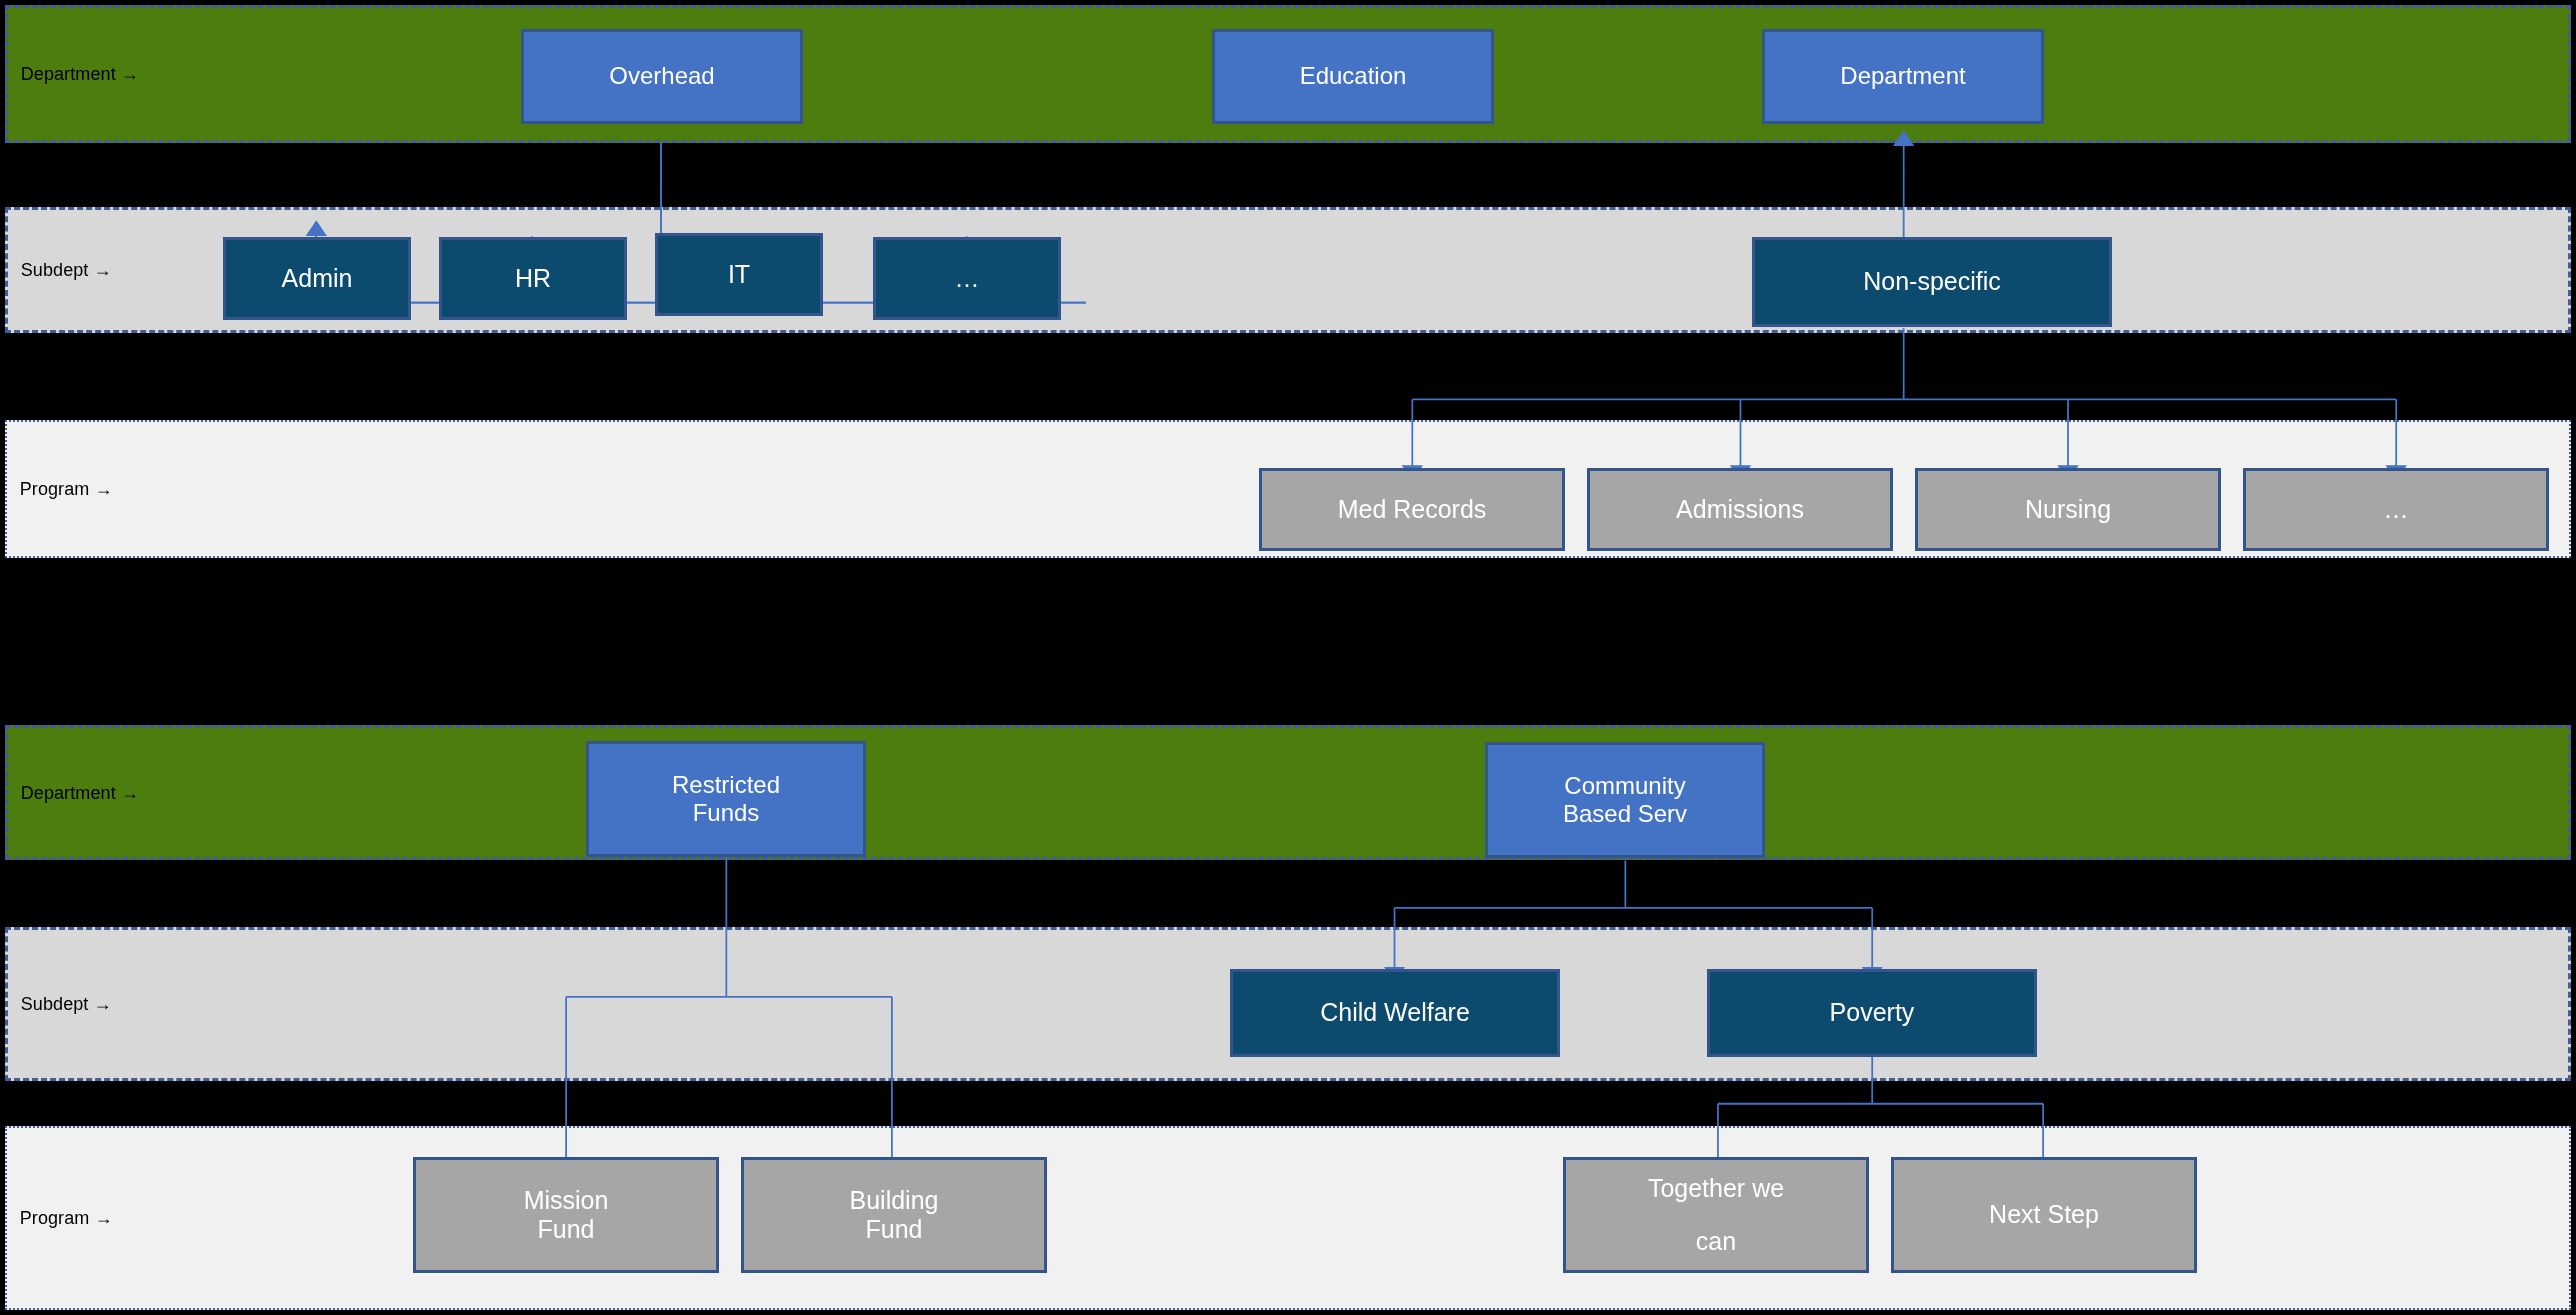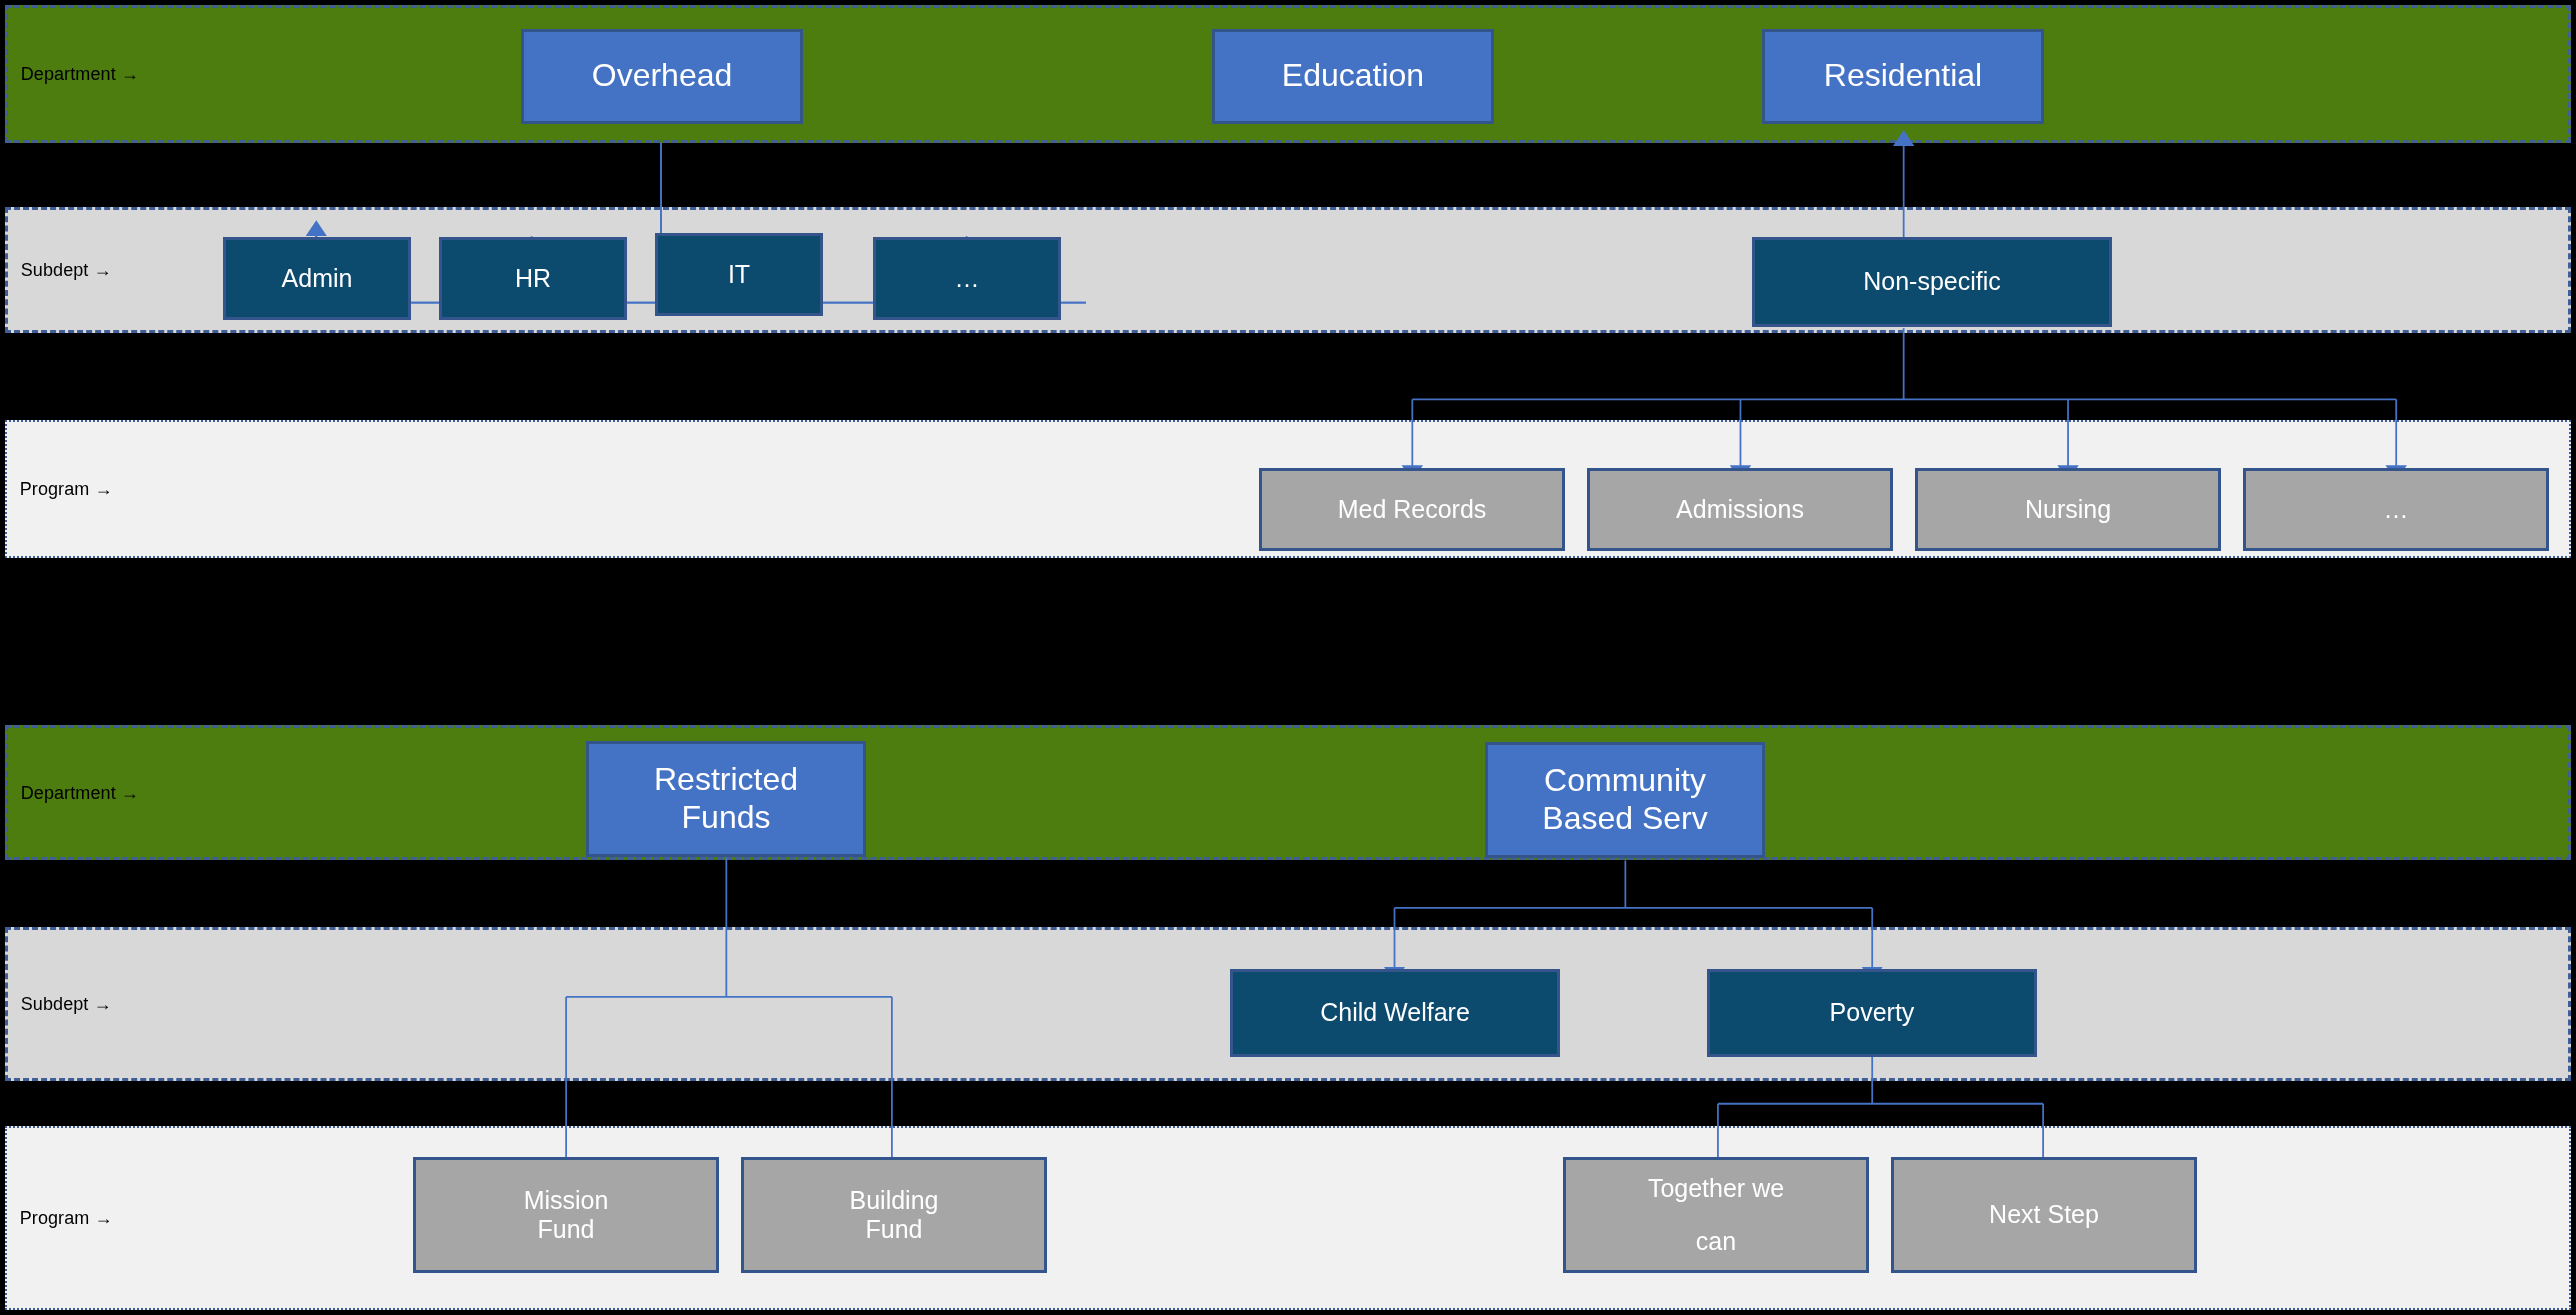--- a/index.html
+++ b/index.html
@@ -43,21 +43,21 @@
     display:flex;
     align-items:center;
     justify-content:center;
     text-align:center;
     color:#ffffff;
     line-height:1.18;
     font-weight:400;
     border:3.6px solid #34548c;
     z-index:5;
   }
-  .node.blue { background:#4472c4; font-size:32px; }
+  .node.blue { background:#4472c4; font-size:24px; }
   .node.gray { background:#0c4a6e; font-size:25px; }
   .node.lgray{ background:#a6a6a6; font-size:25px; }
 
   
   #wires{
     position:absolute;
     left:0; top:0;
     width:2576px; height:1315px;
     pointer-events:none;
     z-index:3;
@@ -153,21 +153,21 @@
     <span class="band-label">Program →</span>
   </div>
 
   <div class="node blue" style="left:521px;top:28.5px;width:282px;height:95px;">
     <span>Overhead</span>
   </div>
   <div class="node blue" style="left:1212px;top:28.5px;width:282px;height:95px;">
     <span>Education</span>
   </div>
   <div class="node blue" style="left:1762px;top:28.5px;width:282px;height:95px;">
-    <span>Residential</span>
+    <span>Department</span>
   </div>
 
   <div class="node gray" style="left:223px;top:237px;width:188px;height:83px;">
     <span>Admin</span>
   </div>
   <div class="node gray" style="left:439px;top:237px;width:188px;height:83px;">
     <span>HR</span>
   </div>
   <div class="node gray" style="left:655px;top:233px;width:168px;height:83px;">
     <span>IT</span>

